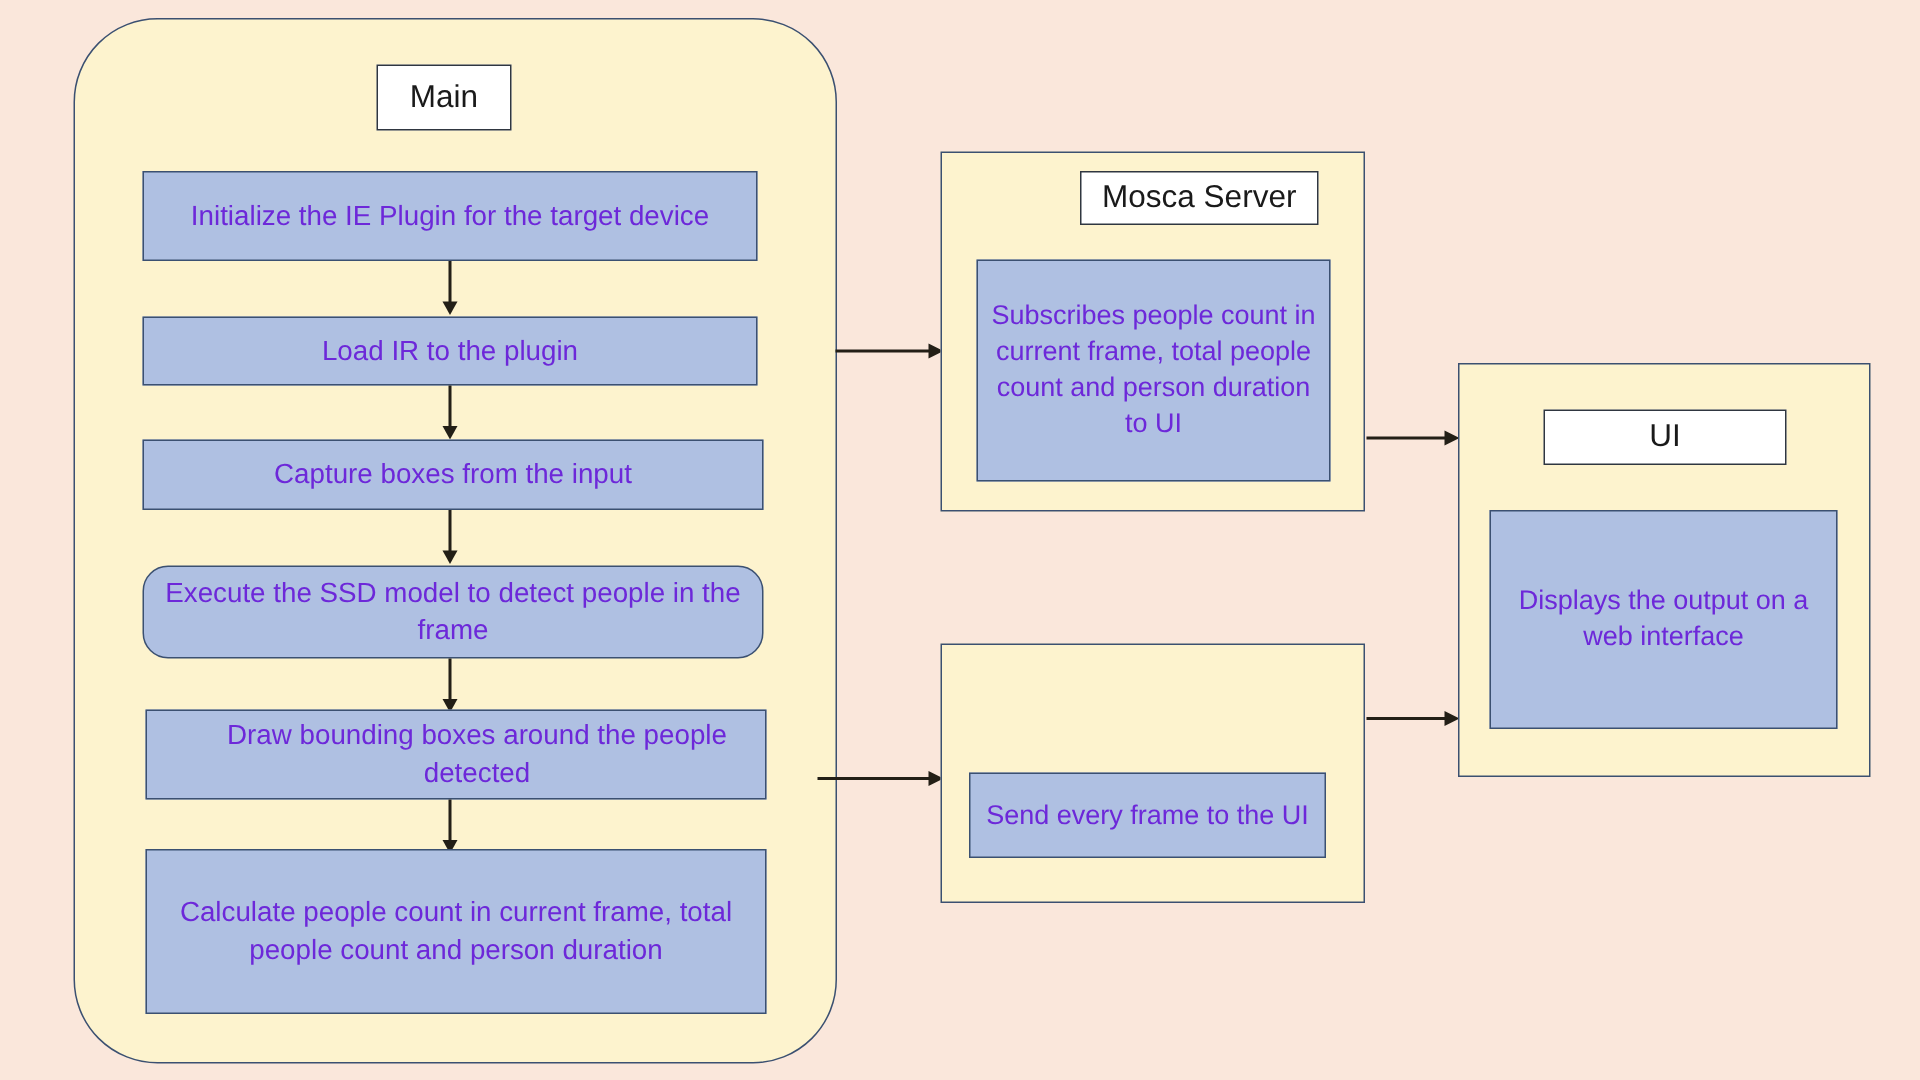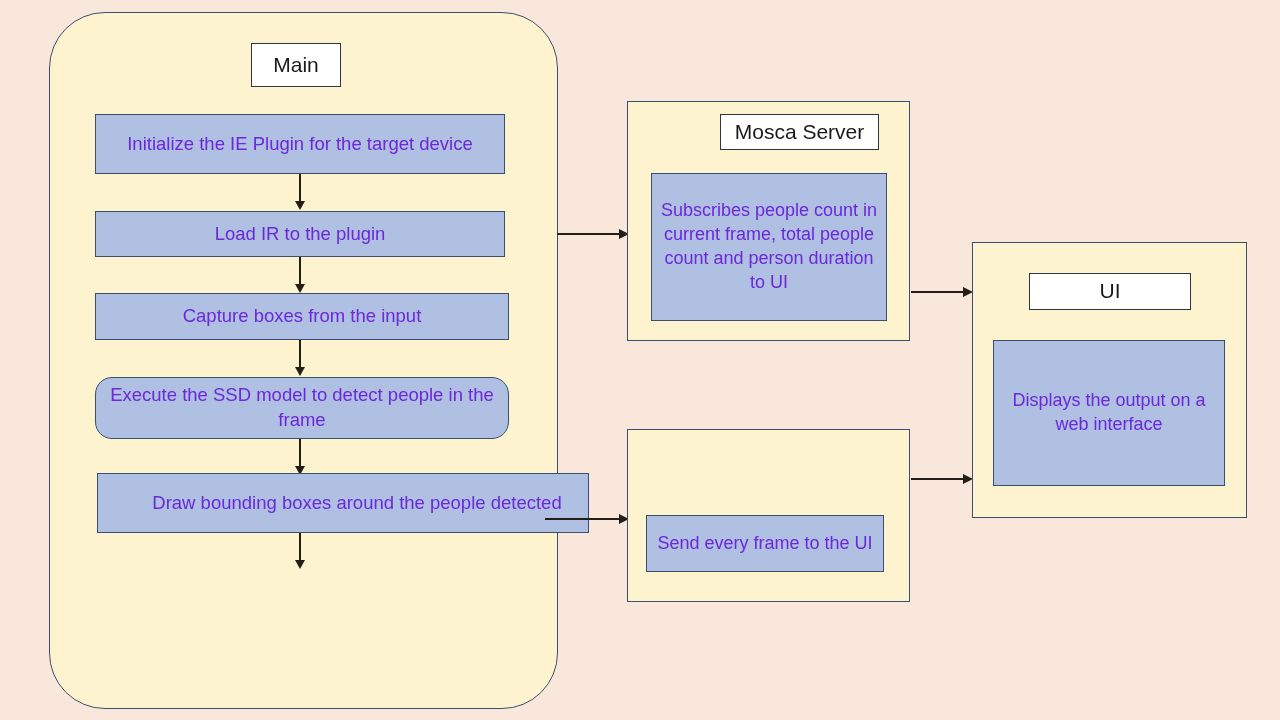--- a/index.html
+++ b/index.html
@@ -131,27 +131,28 @@
     <div class="head" style="top:27px;"></div>
   </div>
 
   <div class="pbox" style="left:95px; top:377px; width:414px; height:62px;border-radius:17px;">Execute the SSD model to detect people in the frame</div>
 
   <div class="arrow-v" style="left:299px; top:439px; height:36px;">
     <div class="line" style="height:28px;"></div>
     <div class="head" style="top:27px;"></div>
   </div>
 
-  <div class="pbox" style="left:97px; top:473px; width:492px; height:60px;padding-left:36px;">Draw bounding boxes around the people detected</div>
+  <div class="pbox" style="left:97px; top:473px; width:414px; height:60px;padding-left:36px;">Draw bounding boxes around the people detected</div>
 
   <div class="arrow-v" style="left:299px; top:533px; height:36px;">
     <div class="line" style="height:28px;"></div>
     <div class="head" style="top:27px;"></div>
   </div>
 
+  <div class="pbox" style="left:97px; top:566px; width:414px; height:110px;">Calculate people count in current frame, total people count and person duration</div>
 
   <div class="arrow-h" style="left:557px; top:233px; width:74px;">
     <div class="line" style="width:64px;"></div>
     <div class="head" style="left:62px;"></div>
   </div>
 
   <div class="arrow-h" style="left:545px; top:518px; width:86px;">
     <div class="line" style="width:76px;"></div>
     <div class="head" style="left:74px;"></div>
   </div>

